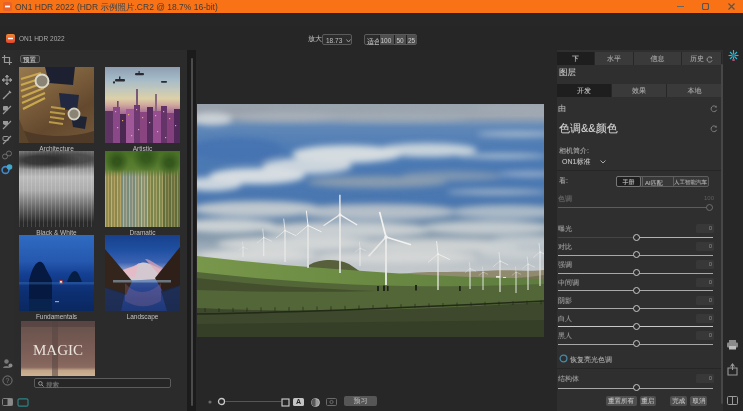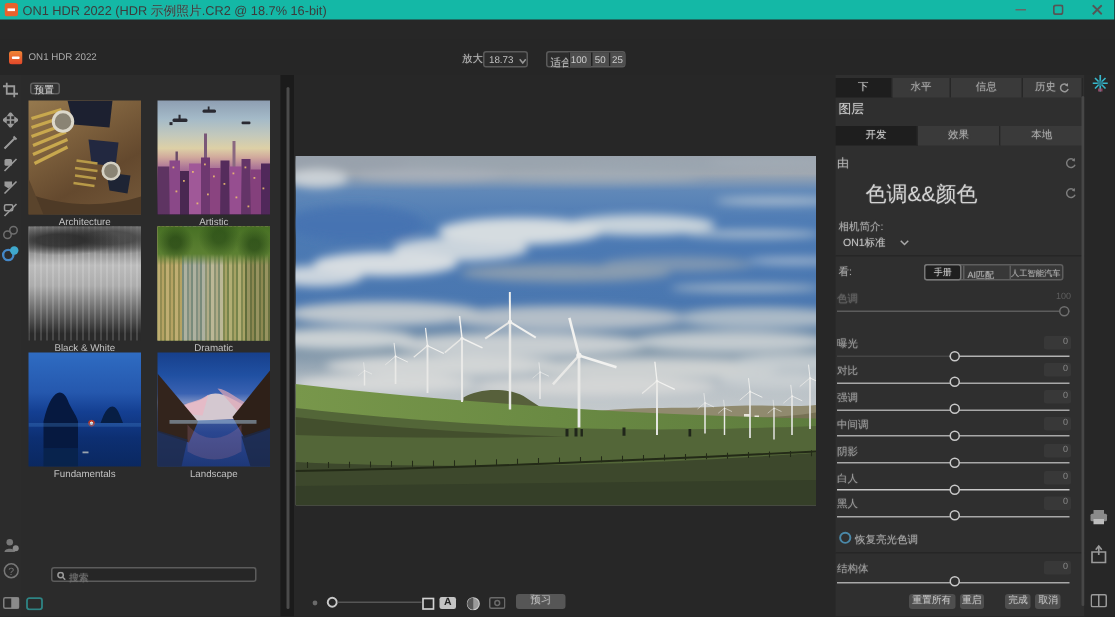--- a/index.html
+++ b/index.html
@@ -1,18 +1,18 @@
 <!DOCTYPE html>
 <html><head><meta charset="utf-8"><style>
 *{margin:0;padding:0;box-sizing:border-box}
 html,body{width:743px;height:411px;overflow:hidden;background:#272727;font-family:"Liberation Sans",sans-serif}
 .abs{position:absolute}
 #app{position:relative;width:743px;height:411px}
 
-#titlebar{left:0;top:0;width:743px;height:13px;background:#14b8a6;color:#3c3c3c;font-size:8.5px}
+#titlebar{left:0;top:0;width:743px;height:13px;background:#f97316;color:#3c3c3c;font-size:8.5px}
 #titlebar .txt{left:15px;top:1.5px;letter-spacing:0}
 
 #menubar{left:0;top:13px;width:743px;height:13px;background:#1d1d1d;color:#a5a5a5;font-size:8px}
 #menubar span{position:absolute;top:2px}
 
 #toolbar{left:0;top:26px;width:743px;height:24px;background:#262626;color:#b5b5b5;font-size:8px}
 
 #toolstrip{left:0;top:50px;width:14px;height:361px;background:#2c2c2c}
 #leftpanel{left:14px;top:50px;width:173px;height:361px;background:#2b2b2b}
 #gutter{left:187px;top:50px;width:9px;height:361px;background:#1b1b1b}
@@ -234,20 +234,25 @@
 <path d="M40 24 C46 24 54 32 62 35 L56 42 Z" fill="#e0a8b8" opacity=".7"></path>
 <path d="M0 14 L27 46 L21 60 L0 53 Z" fill="#33241c"></path>
 <path d="M75 12 L50 43 L58 57 L75 51 Z" fill="#2e2018"></path>
 <rect x="8" y="45" width="58" height="2.5" fill="#a0bcd4" opacity=".55"></rect>
 <path d="M20 48 C30 60 44 60 56 48 L56 66 C44 73 32 73 20 66 Z" fill="#b87a96" opacity=".24"></path>
 <path d="M0 52 L20 58 L16 76 L0 76 Z" fill="#1e2a4a" opacity=".8"></path>
 <path d="M75 50 L56 56 L62 76 L75 76 Z" fill="#1c2846" opacity=".8"></path>
 </svg></div>
     <span class="abs lbl" style="left:5px;top:263px">Fundamentals</span>
     <span class="abs lbl" style="left:91px;top:263px">Landscape</span>
+    <div class="abs" style="left:7px;top:271px;width:74px;height:55px" id="th7"><svg width="74" height="55">
+          <rect x="31" y="0" width="6" height="55" fill="#584641" opacity=".55"></rect>
+          <rect x="0" y="0" width="74" height="6" fill="#504040" opacity=".6"></rect>
+          <text x="37" y="34" font-size="15" fill="#e9e3db" text-anchor="middle" font-family="Liberation Serif">MAGIC</text>
+        </svg></div>
     <div class="abs" style="left:20px;top:328px;width:137px;height:10px;border:1px solid #5c5c5c;border-radius:2px;background:#262626">
       <svg class="abs" style="left:3px;top:2px" width="6" height="6">
           <circle cx="2.4" cy="2.4" r="1.8" fill="none" stroke="#9a9a9a" stroke-width="1"></circle>
           <path d="M3.8 3.8 L5.5 5.5" stroke="#9a9a9a" stroke-width="1"></path>
         </svg>
       <span class="abs cjk" style="left:11px;top:1.5px;font-size:6.5px;color:#6f6f6f">搜索</span>
     </div>
     <svg class="abs" style="left:3px;top:348px" width="12" height="9">
         <rect x="1" y="0.8" width="10" height="7.4" rx="1.5" fill="none" stroke="#2e8484" stroke-width="1.2"></rect>
       </svg>
@@ -427,21 +432,21 @@
         </svg></div>
     <span class="abs cjk" style="left:2px;top:17px;font-size:8.5px;color:#cccccc">图层</span>
     <div class="t1 cjk" style="left:0px;top:34px;width:55px;background:#1e1e1e;color:#c9c9c9">开发</div>
     <div class="t1 cjk" style="left:55px;top:34px;width:55px">效果</div>
     <div class="t1 cjk" style="left:110px;top:34px;width:56px">本地</div>
     <span class="abs cjk" style="left:1px;top:53px;font-size:8px;color:#b5b5b5">由</span>
     <svg class="abs" style="left:153px;top:55px" width="8" height="8">
         <path d="M6.2 1.9 A2.9 2.9 0 1 0 6.7 4.8" stroke="#7d7d7d" fill="none" stroke-width="1"></path>
         <path d="M6.6 0.4 L6.6 2.7 L4.5 2.2 Z" fill="#7d7d7d"></path>
       </svg>
-    <span class="abs cjk" style="left:20px;top:71px;font-size:14px;color:#d2d2d2">色调&amp;&amp;颜色</span>
+    <span class="abs cjk" style="left:2px;top:71px;font-size:11px;color:#d2d2d2">色调&amp;&amp;颜色</span>
     <svg class="abs" style="left:153px;top:75px" width="8" height="8">
         <path d="M6.2 1.9 A2.9 2.9 0 1 0 6.7 4.8" stroke="#7d7d7d" fill="none" stroke-width="1"></path>
         <path d="M6.6 0.4 L6.6 2.7 L4.5 2.2 Z" fill="#7d7d7d"></path>
       </svg>
     <span class="abs cjk" style="left:2px;top:96px;font-size:7px;color:#a8a8a8">相机简介:</span>
     <span class="abs cjk" style="left:5px;top:107px;font-size:7px;color:#c2c2c2">ON1标准</span>
     <svg class="abs" style="left:43px;top:110px" width="6" height="4">
         <path d="M0.5 0.5 L3 3 L5.5 0.5" stroke="#aaa" fill="none"></path>
       </svg>
     <div class="abs" style="left:0px;top:120px;width:166px;height:1px;background:#262626"></div>

